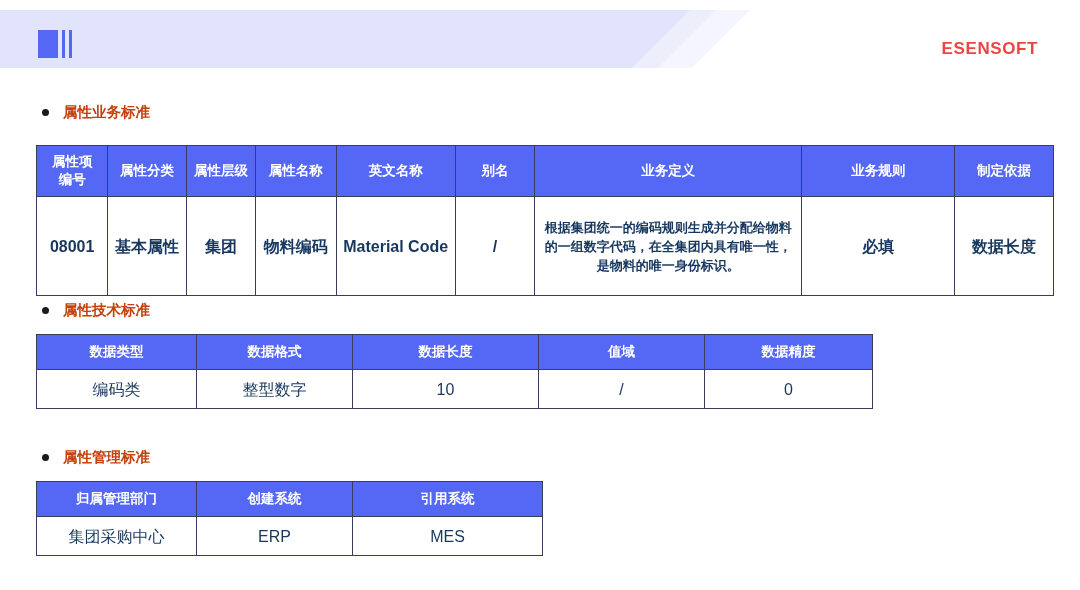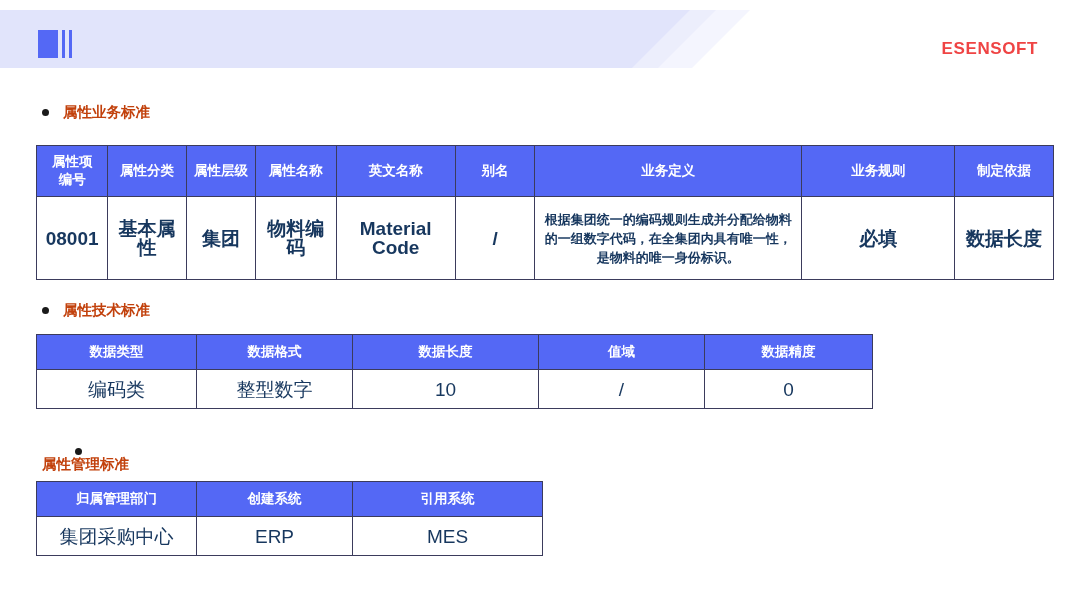--- a/index.html
+++ b/index.html
@@ -97,21 +97,21 @@
   .bullet {
     display: inline-block;
     width: 7px;
     height: 7px;
     border-radius: 50%;
     background: #1a1a1a;
     margin-right: 14px;
   }
   #sec1 { left: 42px; top: 103px; }
   #sec2 { left: 42px; top: 301px; }
-  #sec3 { left: 42px; top: 448px; flex-direction: column; }
+  #sec3 { left: 42px; top: 448px; }
 
   
   table {
     position: absolute;
     border-collapse: collapse;
     table-layout: fixed;
     border: 1.5px solid #3b3b5c;
   }
   th, td {
     border: 1px solid #3b3b5c;
@@ -122,32 +122,32 @@
   th {
     background: #5468f5;
     color: #ffffff;
     font-size: 13.5px;
     font-weight: bold;
     line-height: 18px;
   }
   td {
     background: #ffffff;
     color: #17375e;
-    font-size: 19px;
+    font-size: 16px;
     font-weight: bold;
     line-height: 19px;
   }
 
   #table-business { left: 36px; top: 145px; width: 1018px; }
   #table-business th { height: 50px; }
   #table-business td { height: 80px; }
   #table-business td.def {
     font-size: 13px;
     line-height: 19px;
-    padding: 1px 6px;
+    padding: 9px 6px;
   }
 
   #table-technical { left: 36px; top: 334px; width: 836px; }
   #table-technical th { height: 34px; }
   #table-technical td { height: 38px; }
 
   #table-management { left: 36px; top: 481px; width: 506px; }
   #table-management th { height: 34px; }
   #table-management td { height: 38px; }
 

